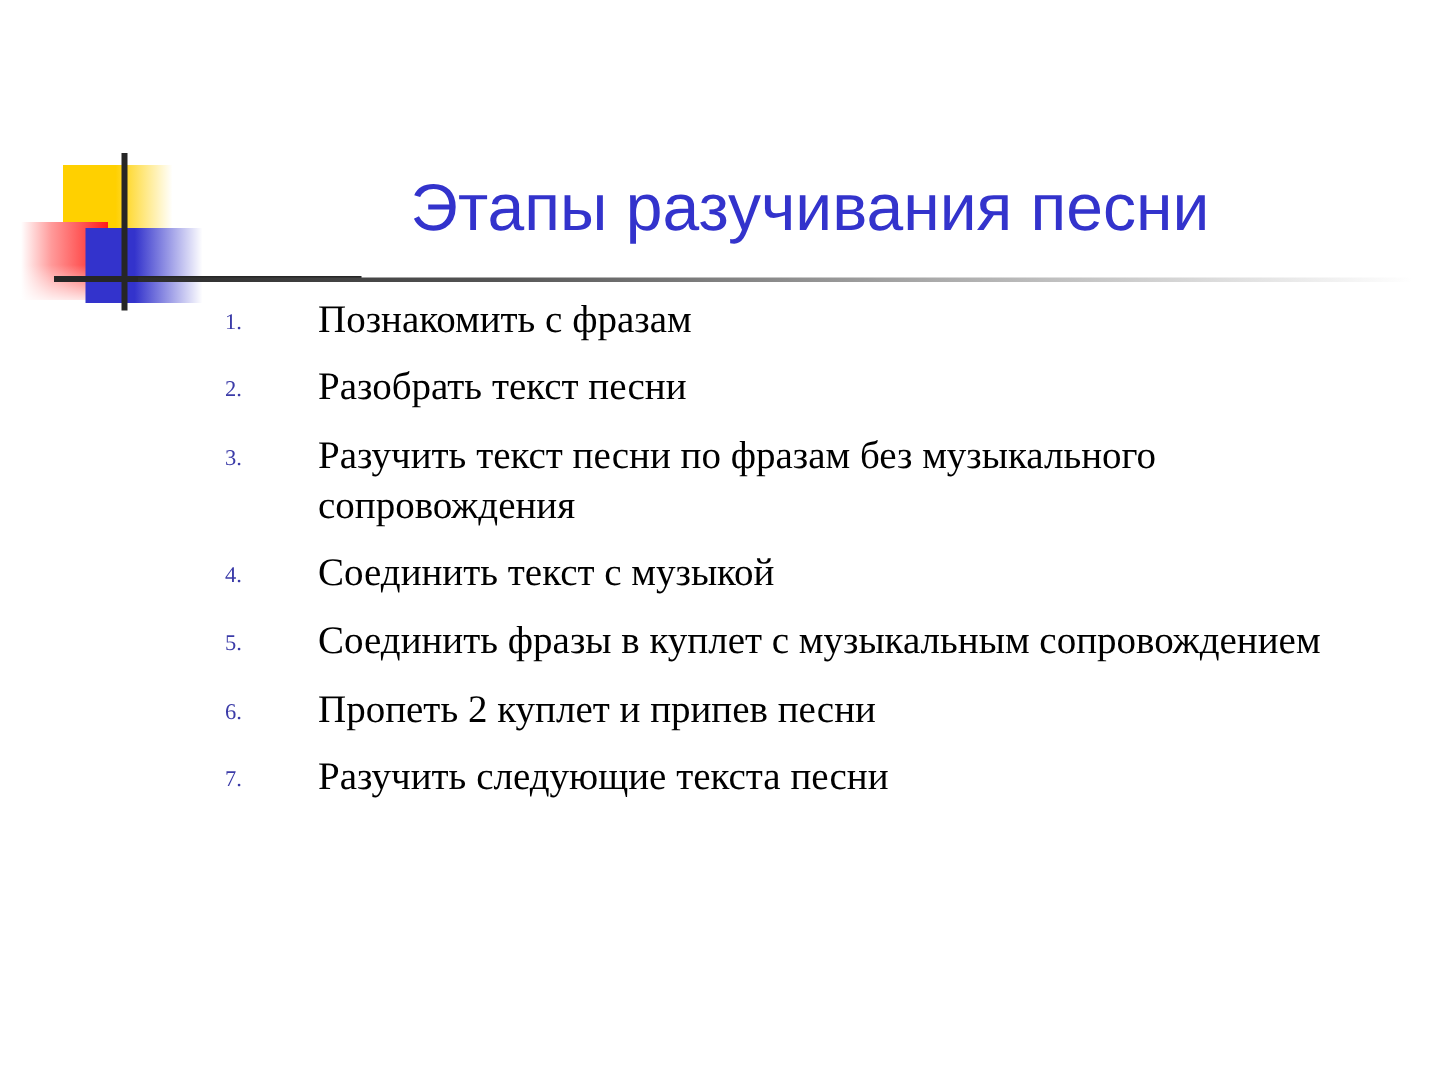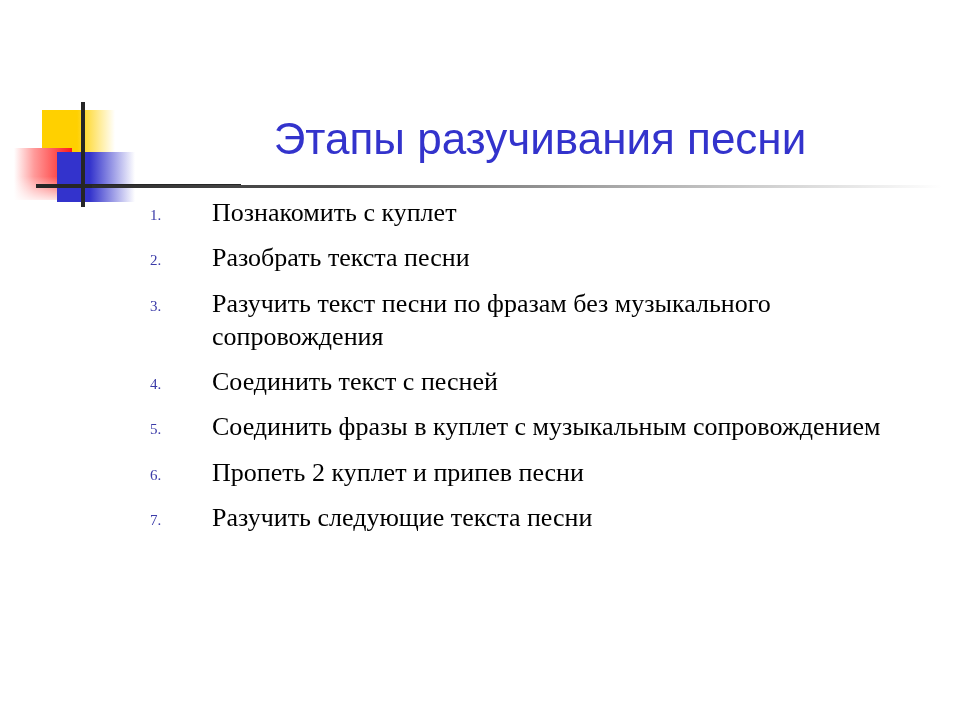--- a/index.html
+++ b/index.html
@@ -149,36 +149,36 @@
   </div>
 
   <div class="title">Этапы разучивания песни</div>
 
   <div class="title-rule"></div>
 
   <ol class="body-list">
 
     <li class="li-row">
       <span class="li-num">1.</span>
-      <span class="li-text">Познакомить с куплет</span>
+      <span class="li-text">Познакомить с фразам</span>
     </li>
 
     <li class="li-row">
       <span class="li-num">2.</span>
-      <span class="li-text">Разобрать текста песни</span>
+      <span class="li-text">Разобрать текст песни</span>
     </li>
 
     <li class="li-row">
       <span class="li-num">3.</span>
       <span class="li-text">Разучить текст песни по фразам без музыкального сопровождения</span>
     </li>
 
     <li class="li-row">
       <span class="li-num">4.</span>
-      <span class="li-text">Соединить текст с песней</span>
+      <span class="li-text">Соединить текст с музыкой</span>
     </li>
 
     <li class="li-row">
       <span class="li-num">5.</span>
       <span class="li-text">Соединить фразы в куплет с музыкальным сопровождением</span>
     </li>
 
     <li class="li-row">
       <span class="li-num">6.</span>
       <span class="li-text">Пропеть 2 куплет и припев песни</span>

